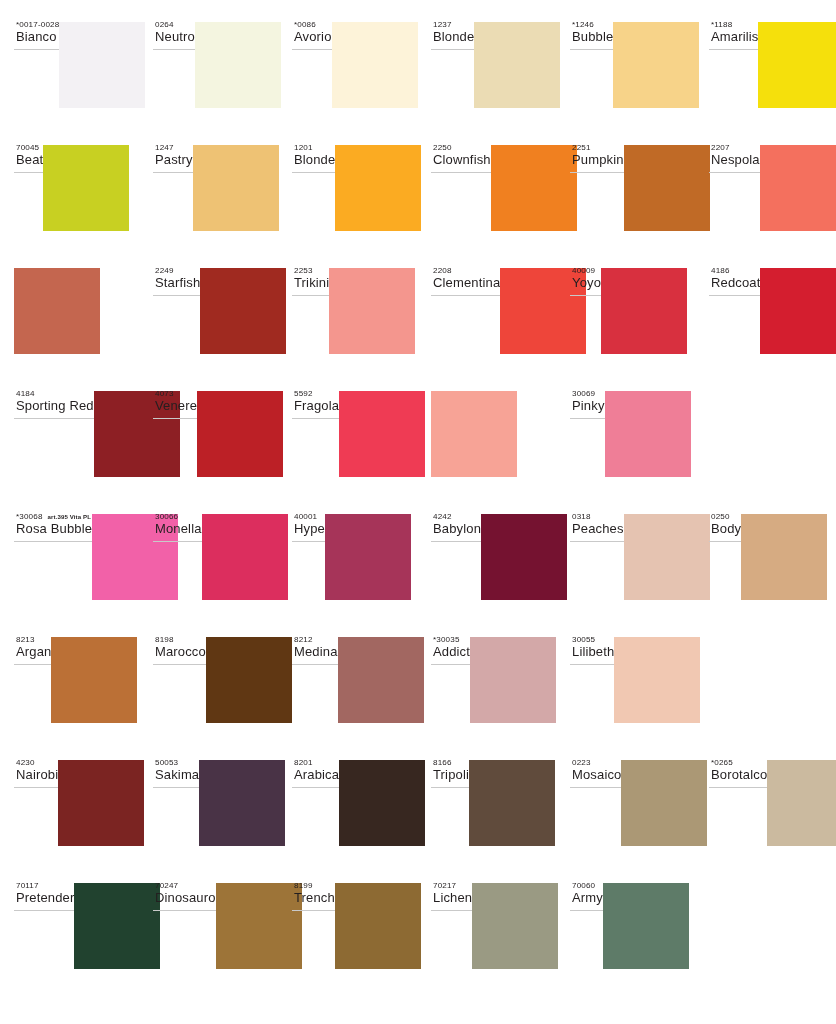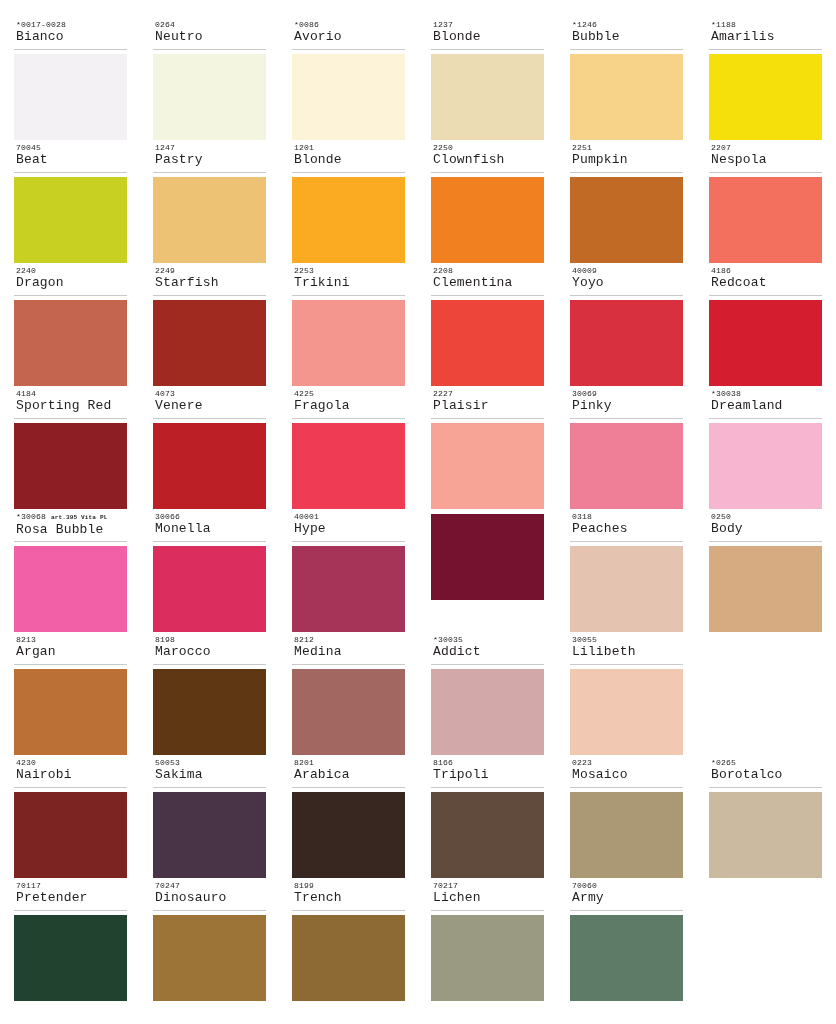--- a/index.html
+++ b/index.html
@@ -20,23 +20,22 @@
   }
   .palette-row {
     display: flex;
     gap: 26px;
     height: 123px;
     flex: 0 0 auto;
   }
   .swatch-cell {
     width: 113px;
     display: flex;
-    flex-direction: column;
+    flex-direction: row;
     flex: 0 0 113px;
-    font-family: Liberation Mono, monospace;
   }
   .swatch-label {
     height: 32px;
     padding-left: 2px;
     border-bottom: 1px solid #c9c9c9;
     display: flex;
     flex-direction: column;
     justify-content: flex-start;
     padding-top: 1px;
   }
@@ -184,26 +183,20 @@
           <div class="label-top">
             <span class="swatch-code">2207</span>
           </div>
           <div class="swatch-name">Nespola</div>
         </div>
         <div class="swatch-chip" style="background-color: rgb(244, 112, 94);"></div>
       </div>
     </div>
     <div class="palette-row">
       <div class="swatch-cell">
-        <div class="swatch-label">
-          <div class="label-top">
-            <span class="swatch-code">2240</span>
-          </div>
-          <div class="swatch-name">Dragon</div>
-        </div>
         <div class="swatch-chip" style="background-color: rgb(196, 102, 79);"></div>
       </div>
       <div class="swatch-cell">
         <div class="swatch-label">
           <div class="label-top">
             <span class="swatch-code">2249</span>
           </div>
           <div class="swatch-name">Starfish</div>
         </div>
         <div class="swatch-chip" style="background-color: rgb(160, 42, 32);"></div>
@@ -260,52 +253,37 @@
           <div class="label-top">
             <span class="swatch-code">4073</span>
           </div>
           <div class="swatch-name">Venere</div>
         </div>
         <div class="swatch-chip" style="background-color: rgb(188, 32, 38);"></div>
       </div>
       <div class="swatch-cell">
         <div class="swatch-label">
           <div class="label-top">
-            <span class="swatch-code">4225</span>
+            <span class="swatch-code">5592</span>
           </div>
           <div class="swatch-name">Fragola</div>
         </div>
         <div class="swatch-chip" style="background-color: rgb(239, 59, 84);"></div>
       </div>
       <div class="swatch-cell">
-        <div class="swatch-label">
-          <div class="label-top">
-            <span class="swatch-code">2227</span>
-          </div>
-          <div class="swatch-name">Plaisir</div>
-        </div>
         <div class="swatch-chip" style="background-color: rgb(247, 163, 150);"></div>
       </div>
       <div class="swatch-cell">
         <div class="swatch-label">
           <div class="label-top">
             <span class="swatch-code">30069</span>
           </div>
           <div class="swatch-name">Pinky</div>
         </div>
         <div class="swatch-chip" style="background-color: rgb(239, 126, 151);"></div>
-      </div>
-      <div class="swatch-cell">
-        <div class="swatch-label">
-          <div class="label-top">
-            <span class="swatch-code">*30038</span>
-          </div>
-          <div class="swatch-name">Dreamland</div>
-        </div>
-        <div class="swatch-chip" style="background-color: rgb(247, 181, 208);"></div>
       </div>
     </div>
     <div class="palette-row">
       <div class="swatch-cell">
         <div class="swatch-label">
           <div class="label-top">
             <span class="swatch-code">*30068</span>
             <span class="swatch-note">art.395 Vita PL</span>
           </div>
           <div class="swatch-name">Rosa Bubble</div>
@@ -324,20 +302,26 @@
       <div class="swatch-cell">
         <div class="swatch-label">
           <div class="label-top">
             <span class="swatch-code">40001</span>
           </div>
           <div class="swatch-name">Hype</div>
         </div>
         <div class="swatch-chip" style="background-color: rgb(166, 52, 89);"></div>
       </div>
       <div class="swatch-cell">
+        <div class="swatch-label">
+          <div class="label-top">
+            <span class="swatch-code">4242</span>
+          </div>
+          <div class="swatch-name">Babylon</div>
+        </div>
         <div class="swatch-chip" style="background-color: rgb(117, 18, 48);"></div>
       </div>
       <div class="swatch-cell">
         <div class="swatch-label">
           <div class="label-top">
             <span class="swatch-code">0318</span>
           </div>
           <div class="swatch-name">Peaches</div>
         </div>
         <div class="swatch-chip" style="background-color: rgb(229, 195, 177);"></div>

